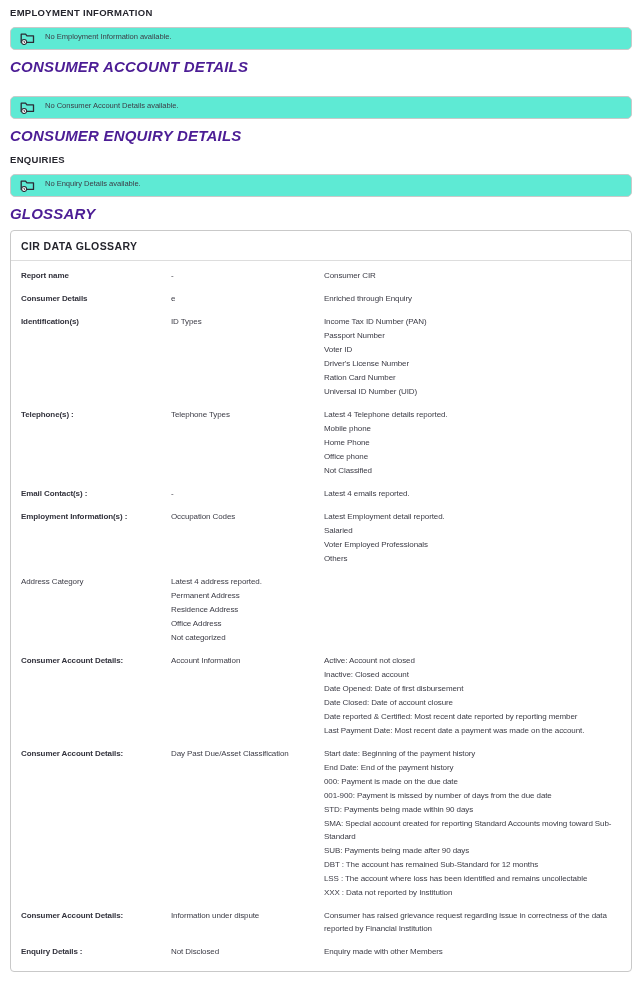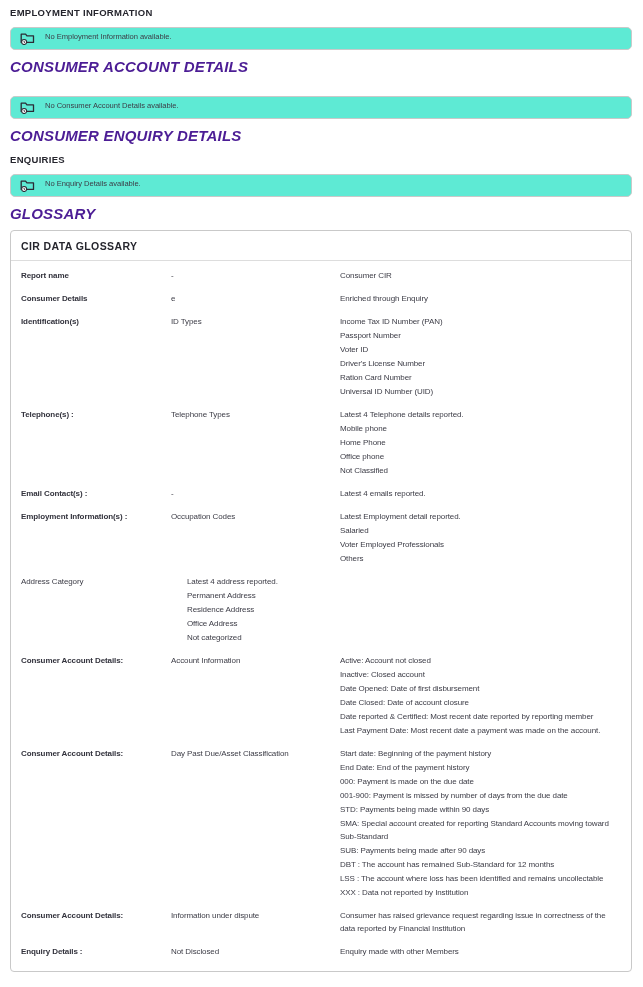--- a/index.html
+++ b/index.html
@@ -79,21 +79,21 @@
   #glossary-rows { padding: 5px 0 6px 0; }
   .grow { padding: 3px 10px 7px 10px; }
   .cell {
     font-size: 8px;
     letter-spacing: -0.1px;
     line-height: 13px;
     color: #3c3c46;
     padding-right: 8px;
   }
   .section-cell { font-weight: 700; color: #33333d; }
-  .desc-cell { padding-right: 2px; margin-left: 16px; }
+  .desc-cell { padding-right: 2px; }
   .desc-line { margin-bottom: 1px; line-height: 13px; }
   .desc-line:last-child { margin-bottom: 0; }
 </style>
 </head>
 <body>
 
 <div class="page">
 
   <h2 class="h-small">EMPLOYMENT INFORMATION</h2>
 

